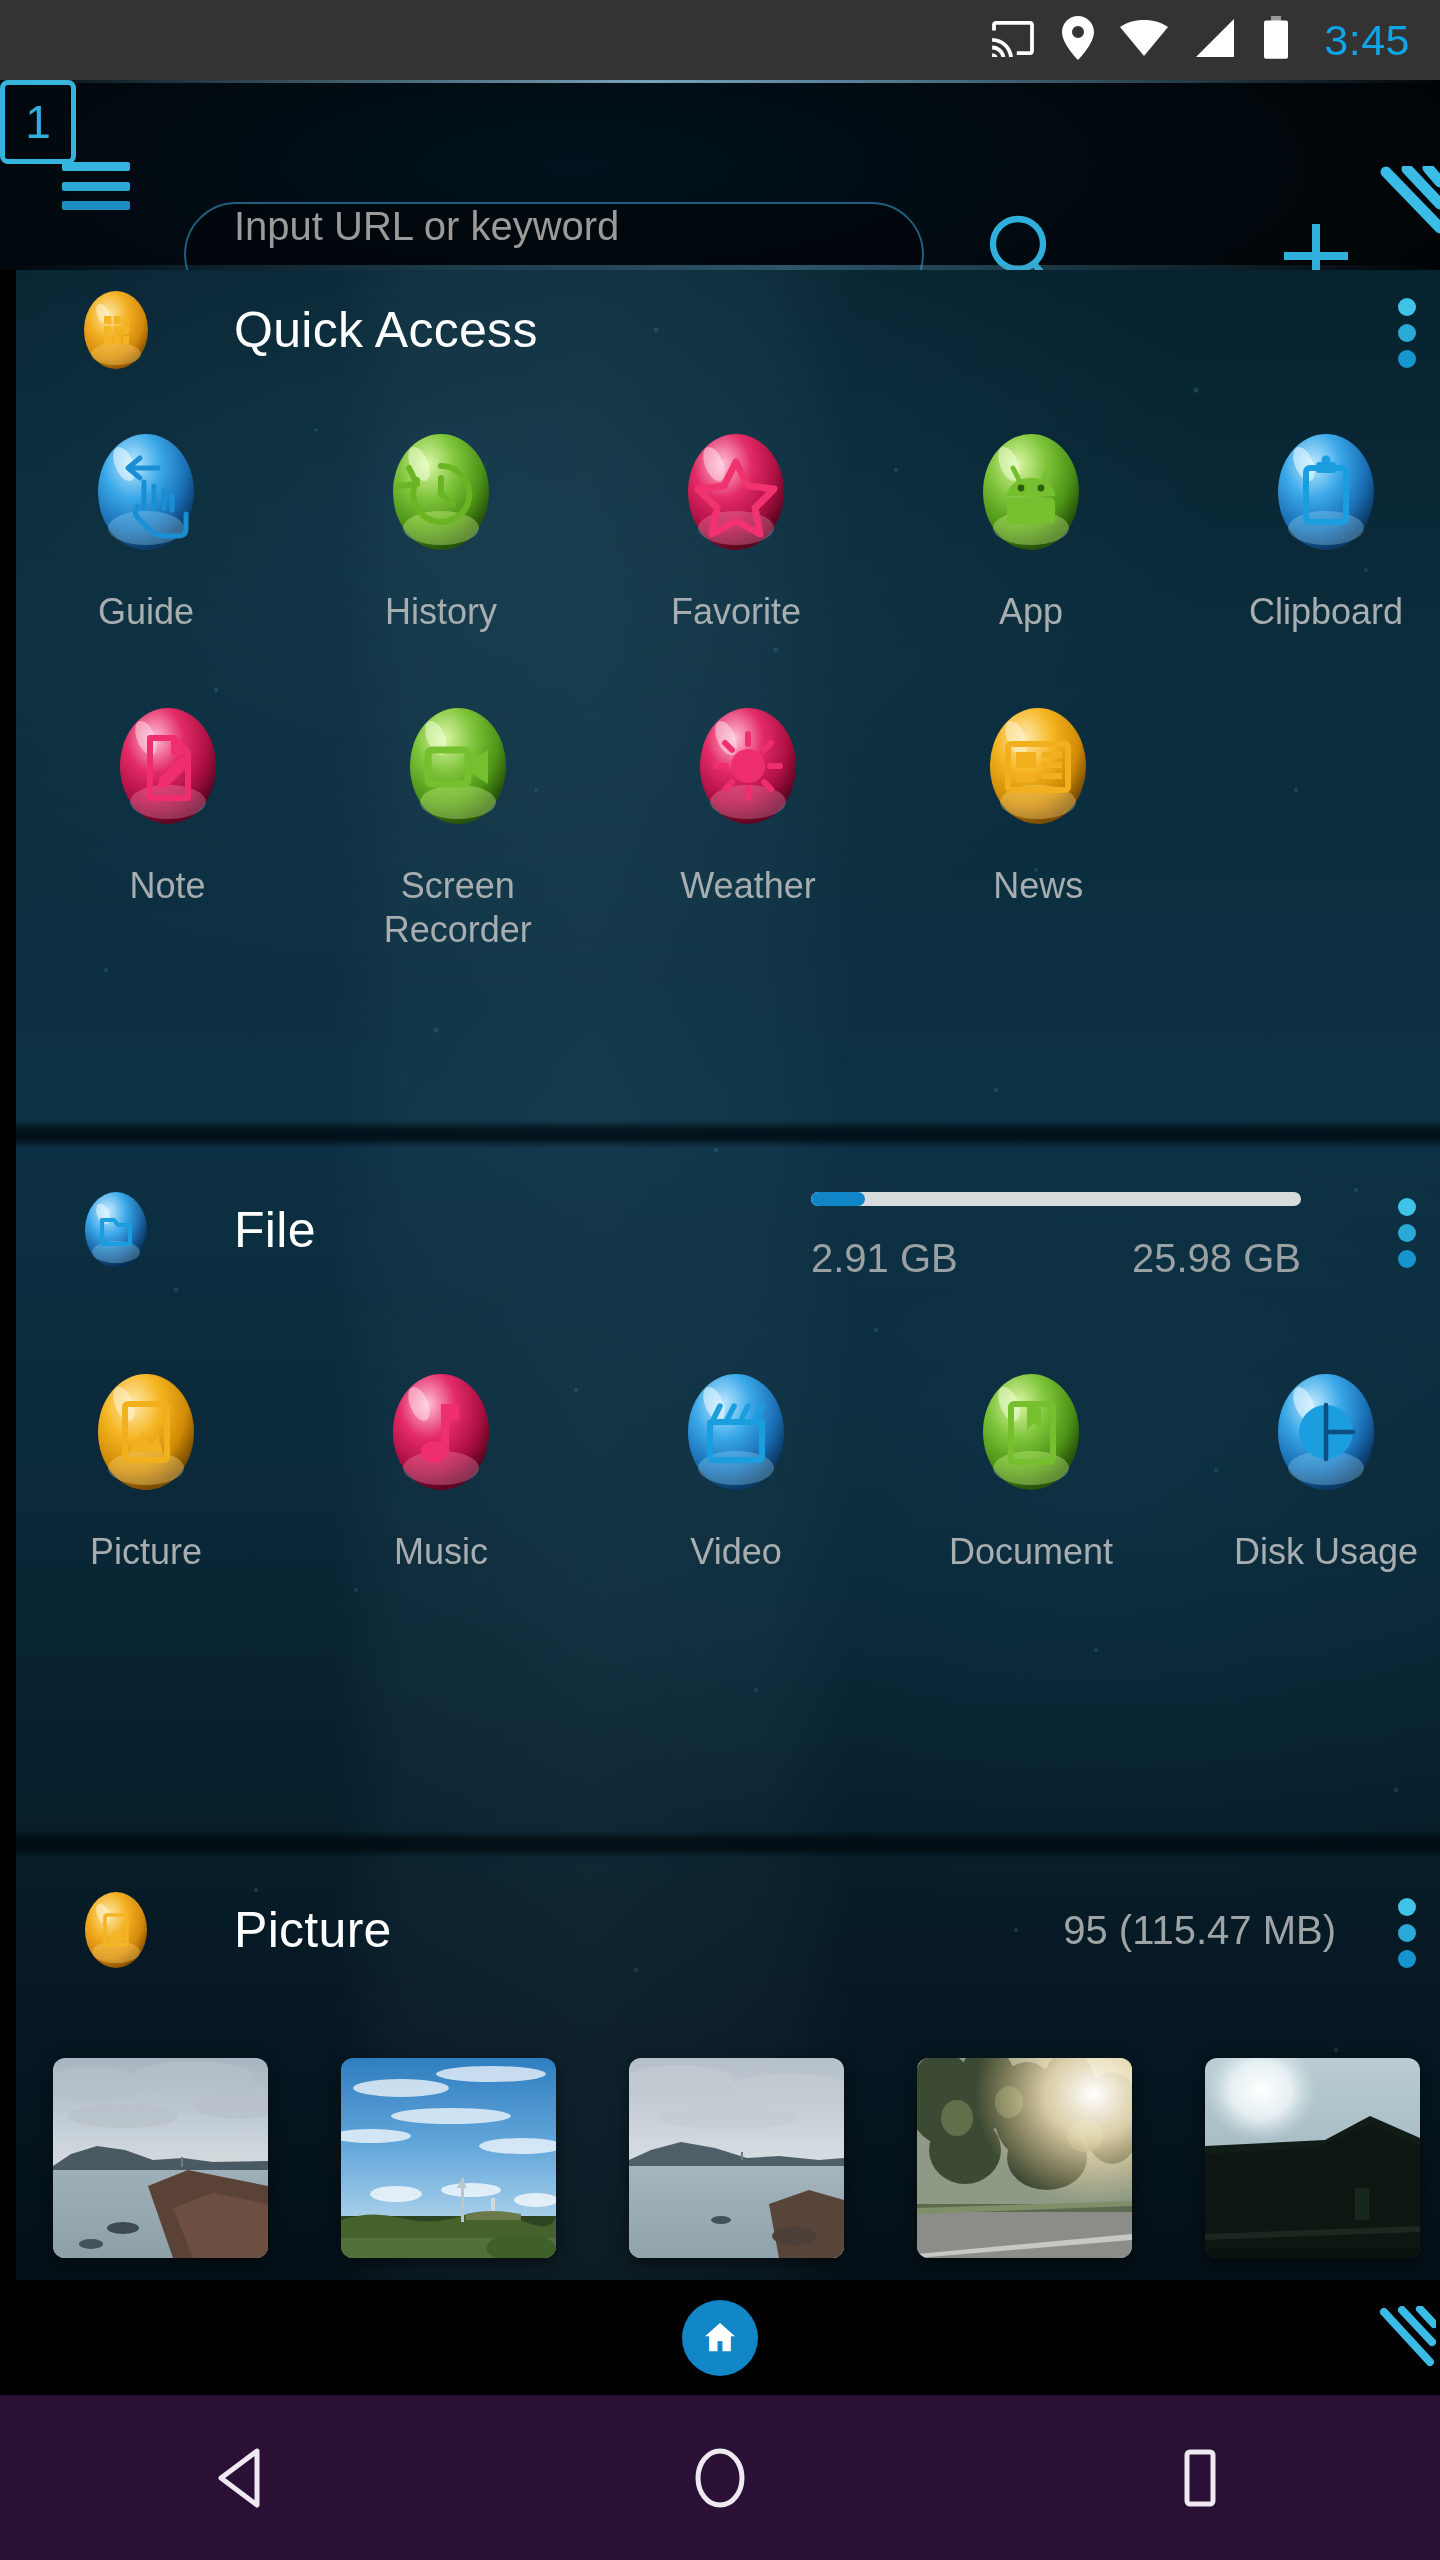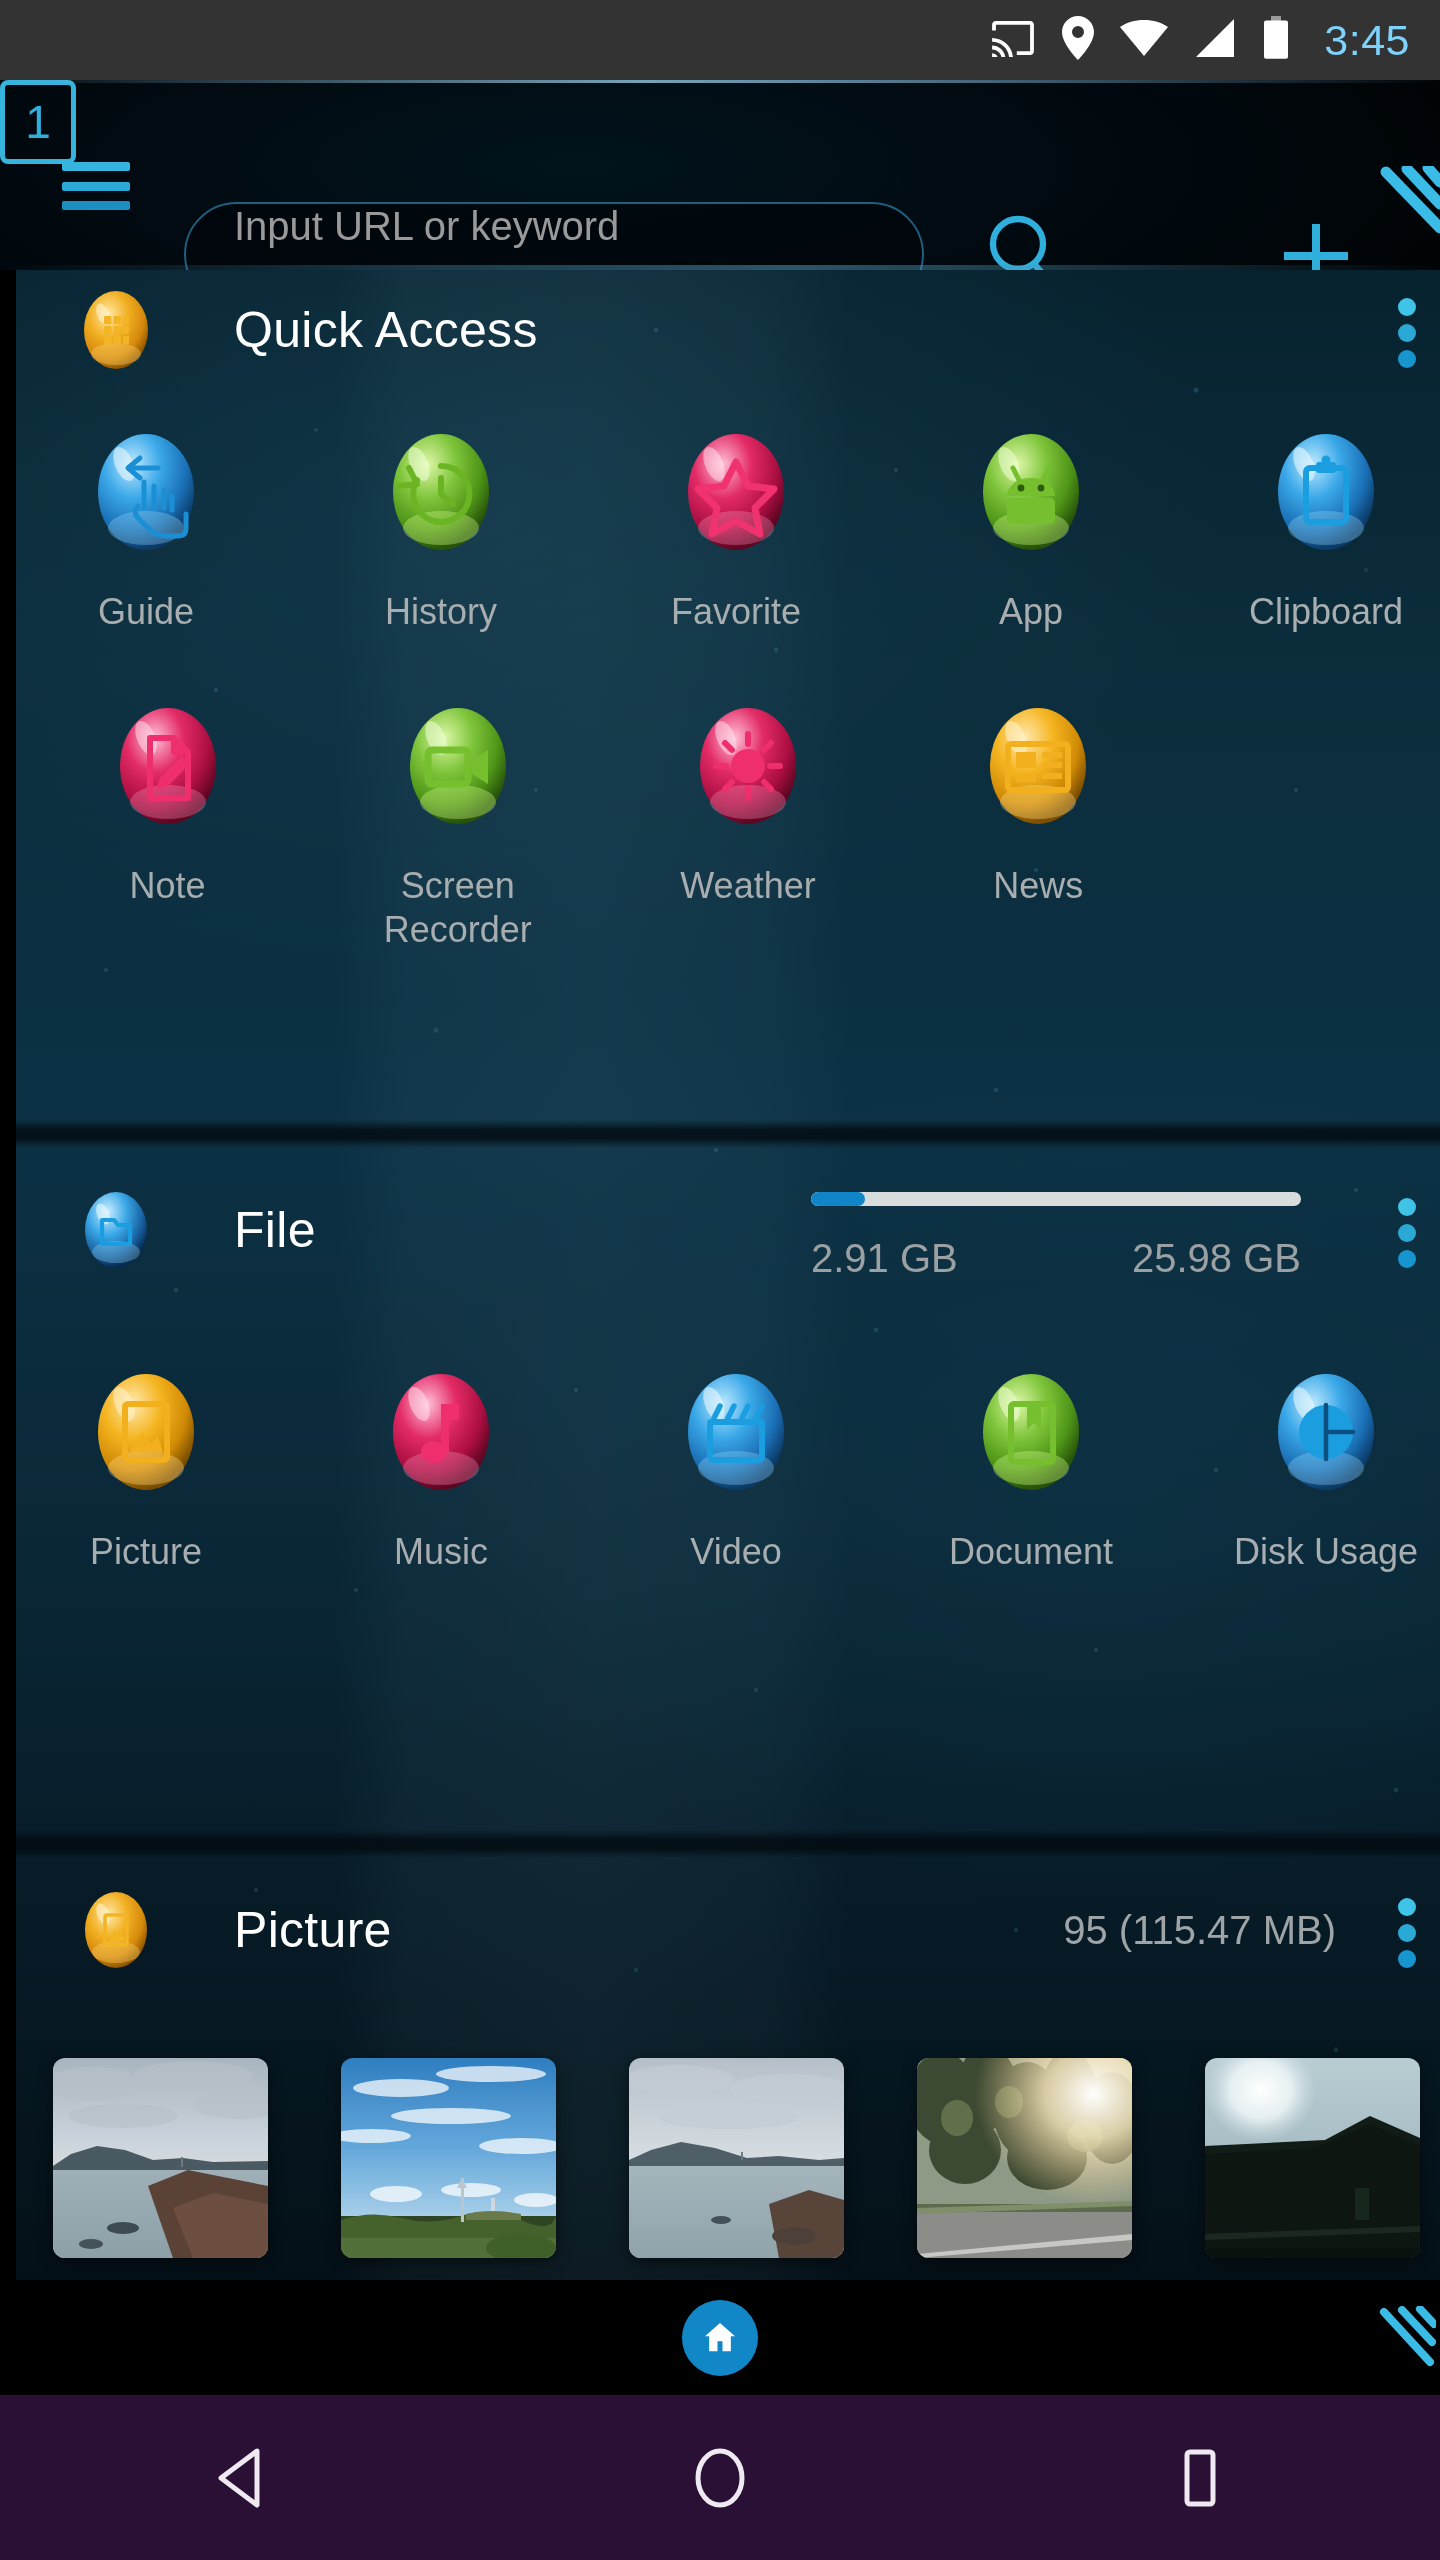--- a/index.html
+++ b/index.html
@@ -13,21 +13,21 @@
 
   
   .statusbar {
     position:absolute; top:0; left:0; width:1440px; height:80px;
     background:#333333;
     display:flex; align-items:center; justify-content:flex-end;
     padding-right:30px; gap:26px;
   }
   .sb-icon { display:block; }
   .sb-time {
-    color:#7dd3fc; font-size:43px; letter-spacing:0.5px;
+    color:#0ea5e9; font-size:43px; letter-spacing:0.5px;
     font-family:"Liberation Sans", sans-serif; margin-left:8px;
   }
 
   
   .toolbar {
     position:absolute; top:80px; left:0; width:1440px; height:190px;
     background:
       radial-gradient(ellipse 900px 260px at 40% 45%, #01131c 0%, #010a10 55%, #000407 100%),
       linear-gradient(180deg,#042433 0%, #010d15 30%, #000305 100%);
     overflow:hidden;

